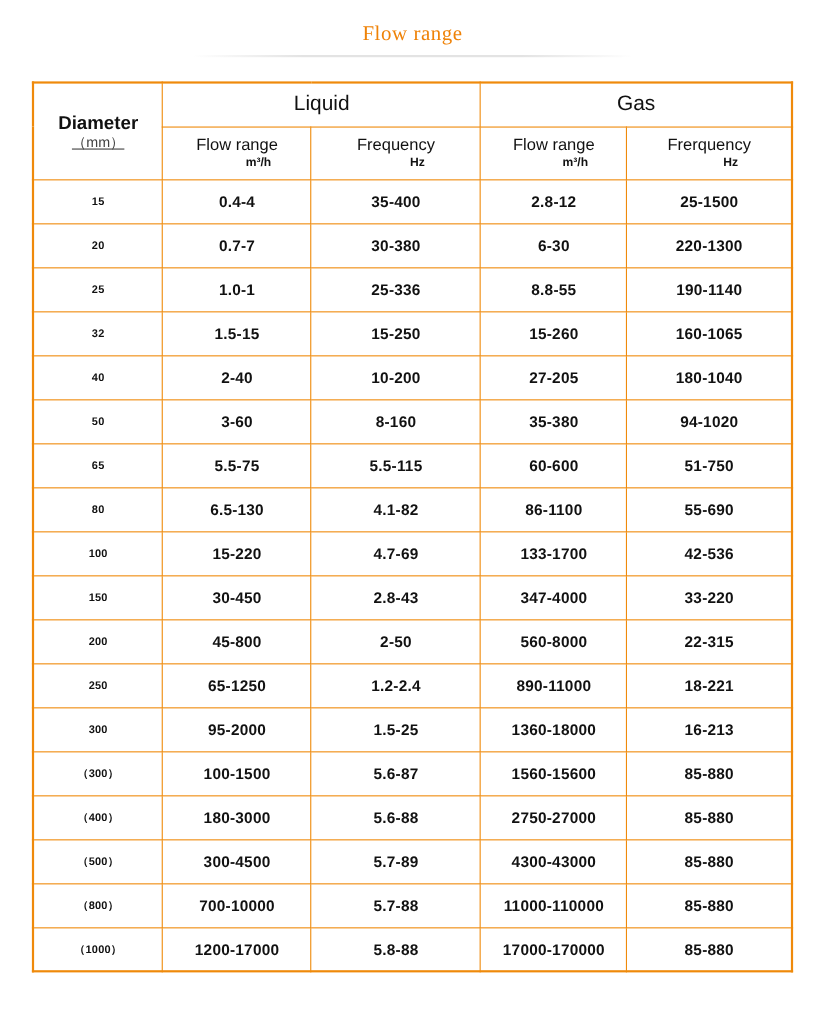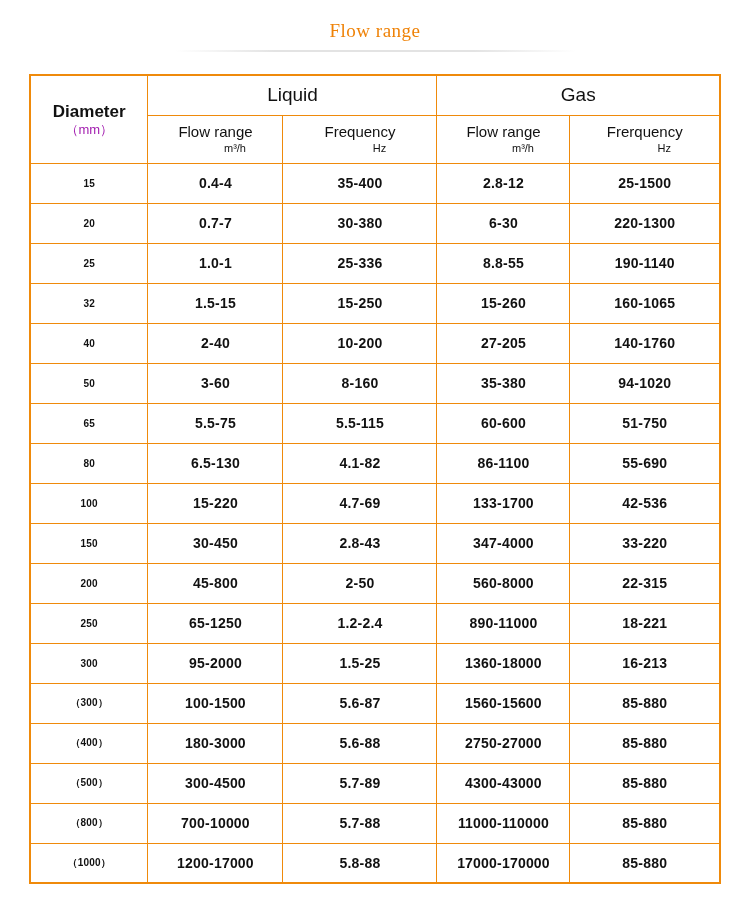--- a/index.html
+++ b/index.html
@@ -58,33 +58,34 @@
   }
   th.diameter-head{
     font-weight:700;
     font-size:17px;
     line-height:1.25;
   }
   th.diameter-head .unit{
     display:block;
     font-weight:400;
     font-size:13px;
-    color:#a21caf;
+    color:#404040;
+    text-decoration:underline;
   }
   th.sub-head{
     height:48px;
     font-size:15px;
     font-weight:400;
     line-height:1.1;
     padding-top:4px;
   }
   th.sub-head .unit{
     display:block;
     font-size:11px;
-    font-weight:400;
+    font-weight:700;
     margin-top:1px;
     padding-left:39px;
   }
   td{
     height:40px;
     font-size:14px;
     font-weight:700;
     letter-spacing:0.2px;
   }
   td.diam{
@@ -165,21 +166,21 @@
           <td>1.5-15</td>
           <td>15-250</td>
           <td>15-260</td>
           <td>160-1065</td>
         </tr>
         <tr>
           <td class="diam">40</td>
           <td>2-40</td>
           <td>10-200</td>
           <td>27-205</td>
-          <td>140-1760</td>
+          <td>180-1040</td>
         </tr>
         <tr>
           <td class="diam">50</td>
           <td>3-60</td>
           <td>8-160</td>
           <td>35-380</td>
           <td>94-1020</td>
         </tr>
         <tr>
           <td class="diam">65</td>

